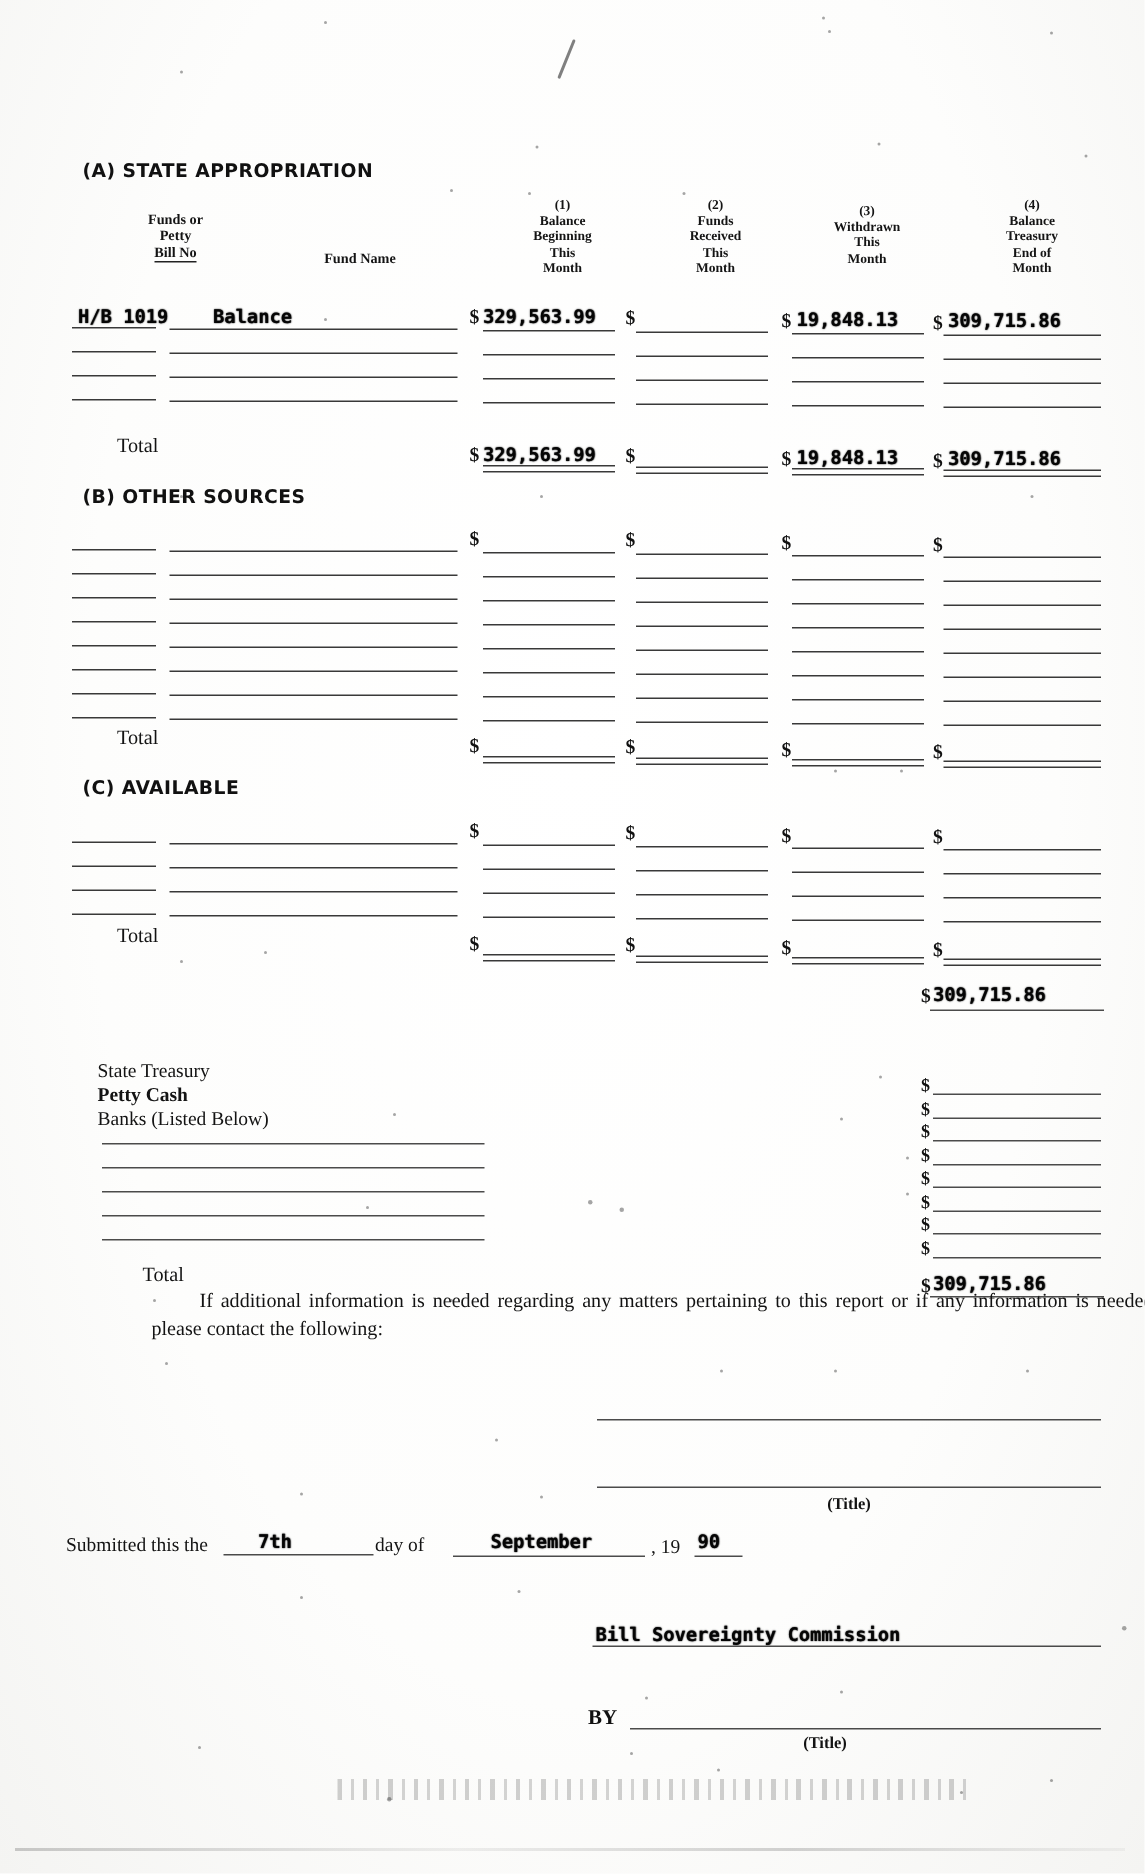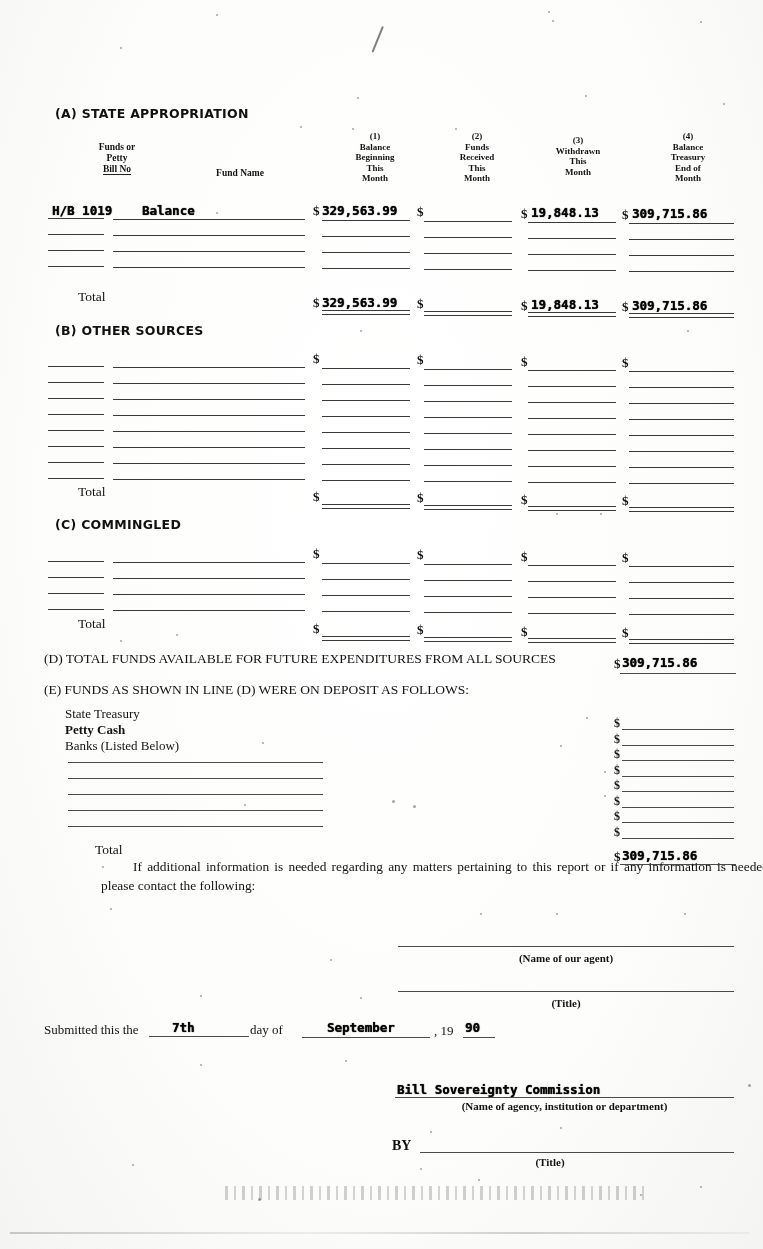--- a/index.html
+++ b/index.html
@@ -271,21 +271,21 @@
   <div class="dollar" style="left:313px;top:490px;">$</div>
   <div class="dollar" style="left:417px;top:491px;">$</div>
   <div class="dollar" style="left:521px;top:493px;">$</div>
   <div class="dollar" style="left:622px;top:494px;">$</div>
   <div class="typed" style="left:322px;top:489px;"></div>
   <div class="rule dbl" style="left:322px;top:504px;width:88px;"></div>
   <div class="rule dbl" style="left:424px;top:505px;width:88px;"></div>
   <div class="rule dbl" style="left:528px;top:506px;width:88px;"></div>
   <div class="rule dbl" style="left:629px;top:507px;width:105px;"></div>
 
-  <div class="abs sect-head" style="left:55px;top:517px;">(C) COMMINGLED</div>
+  <div class="abs sect-head" style="left:55px;top:517px;">(C) AVAILABLE</div>
 
   <div class="dollar" style="left:313px;top:547px;">$</div>
   <div class="dollar" style="left:417px;top:548px;">$</div>
   <div class="dollar" style="left:521px;top:550px;">$</div>
   <div class="dollar" style="left:622px;top:551px;">$</div>
 
   <div id="section-c-rows">
       <div class="rule" style="left: 48px; top: 561px; width: 56px;"></div>
       <div class="rule" style="left: 113px; top: 562px; width: 192px;"></div>
       <div class="rule" style="left: 322px; top: 563px; width: 88px;"></div>
@@ -315,26 +315,24 @@
   <div class="total-lbl" style="left:78px;top:616px;">Total</div>
   <div class="dollar" style="left:313px;top:622px;">$</div>
   <div class="dollar" style="left:417px;top:623px;">$</div>
   <div class="dollar" style="left:521px;top:625px;">$</div>
   <div class="dollar" style="left:622px;top:626px;">$</div>
   <div class="rule dbl" style="left:322px;top:636px;width:88px;"></div>
   <div class="rule dbl" style="left:424px;top:637px;width:88px;"></div>
   <div class="rule dbl" style="left:528px;top:638px;width:88px;"></div>
   <div class="rule dbl" style="left:629px;top:639px;width:105px;"></div>
 
-  <div class="caps" style="left:44px;top:651px;">(D)  TOTAL FUNDS AVAILABLE FOR FUTURE EXPENDITURES FROM ALL SOURCES</div>
   <div class="dollar" style="left:614px;top:657px;">$</div>
   <div class="typed" style="left:622px;top:655px;">309,715.86</div>
   <div class="rule thin" style="left:620px;top:673px;width:116px;"></div>
 
-  <div class="caps" style="left:44px;top:682px;">(E)  FUNDS AS SHOWN IN LINE (D) WERE ON DEPOSIT AS FOLLOWS:</div>
 
   <div class="body-txt" style="left:65px;top:706px;text-align:center;">State Treasury</div>
   <div class="body-txt" style="left:65px;top:722px;font-weight:bold;">Petty Cash</div>
   <div class="body-txt" style="left:65px;top:738px;">Banks (Listed Below)</div>
 
   <div id="section-e-bank-lines">
       <div class="rule thin" style="left: 68px; top: 762px; width: 255px;"></div>
       <div class="rule thin" style="left: 68px; top: 778px; width: 255px;"></div>
       <div class="rule thin" style="left: 68px; top: 794px; width: 255px;"></div>
       <div class="rule thin" style="left: 68px; top: 810px; width: 255px;"></div>
@@ -361,39 +359,37 @@
 
   <div class="total-lbl" style="left:95px;top:842px;">Total</div>
   <div class="dollar" style="left:614px;top:850px;">$</div>
   <div class="typed" style="left:622px;top:848px;">309,715.86</div>
   <div class="rule thin" style="left:620px;top:864px;width:116px;"></div>
 
   <div class="para" style="left:62px;top:857px;width:668px;text-indent:32px;margin-left:39px;">If additional information is needed regarding any matters pertaining to this report or if any information is needed please contact the following:</div>
 
   <div class="rule thin" style="left:398px;top:946px;width:336px;"></div>
   <div class="typed sm" style="left:410px;top:930px;"></div>
-  <div class="cap-small" style="left:398px;top:952px;width:336px;">(Name of our agent)</div>
 
   <div class="rule thin" style="left:398px;top:991px;width:336px;"></div>
   <div class="typed sm" style="left:410px;top:975px;"></div>
   <div class="cap-small" style="left:398px;top:997px;width:336px;">(Title)</div>
 
   <div class="body-txt" style="left:44px;top:1022px;">Submitted this the</div>
   <div class="typed" style="left:172px;top:1020px;">7th</div>
   <div class="rule thin" style="left:149px;top:1036px;width:100px;"></div>
   <div class="body-txt" style="left:250px;top:1022px;">day of</div>
   <div class="typed" style="left:327px;top:1020px;">September</div>
   <div class="rule thin" style="left:302px;top:1037px;width:128px;"></div>
   <div class="body-txt" style="left:434px;top:1023px;">, 19</div>
   <div class="typed" style="left:465px;top:1020px;">90</div>
   <div class="rule thin" style="left:463px;top:1037px;width:32px;"></div>
 
   <div class="typed" style="left:397px;top:1082px;">Bill Sovereignty Commission</div>
   <div class="rule thin" style="left:395px;top:1097px;width:339px;"></div>
-  <div class="cap-small" style="left:395px;top:1100px;width:339px;">(Name of agency, institution or department)</div>
 
   <div class="abs" style="left:392px;top:1138px;font-family:'Liberation Serif',serif;font-weight:bold;font-size:14px;color:#111;">BY</div>
   <div class="typed sm" style="left:428px;top:1136px;"></div>
   <div class="rule thin" style="left:420px;top:1152px;width:314px;"></div>
   <div class="cap-small" style="left:470px;top:1156px;width:160px;">(Title)</div>
 
   <div id="scan-noise">
       <div class="speck" style="left: 357px; top: 97px; width: 2px; height: 2px;"></div>
       <div class="speck" style="left: 585px; top: 95px; width: 2px; height: 2px;"></div>
       <div class="speck" style="left: 723px; top: 103px; width: 2px; height: 2px;"></div>

